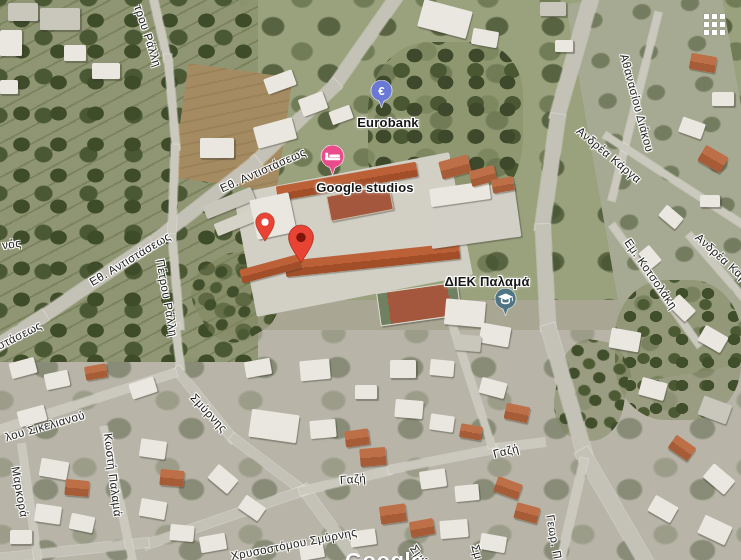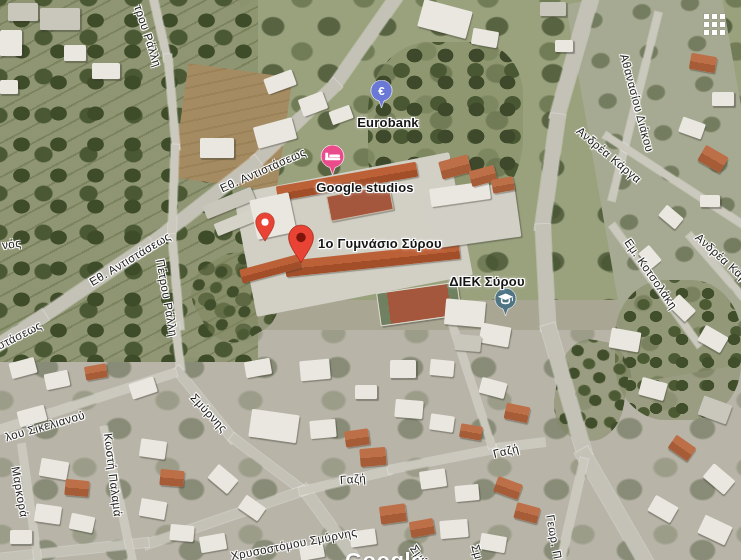--- a/index.html
+++ b/index.html
@@ -238,22 +238,21 @@
     <path d="M12 0C5.9 0 1 4.9 1 11c0 5.2 3.6 9.5 8.4 10.7L12 29l2.6-7.3C19.4 20.5 23 16.2 23 11 23 4.9 18.1 0 12 0z" stroke="rgba(255,255,255,.85)" stroke-width="0.8" fill="#4f7484"></path>
     <g>
         <polygon points="12,5.5 4,9 12,12.5 20,9" fill="#fff"></polygon>
         <path d="M8 10.8v3.2c0 1 1.8 1.9 4 1.9s4-.9 4-1.9v-3.2" stroke="#fff" stroke-width="1.6" fill="none"></path>
         <line x1="19.2" y1="9.6" x2="19.2" y2="13.6" stroke="#fff" stroke-width="1"></line>
       </g>
   </svg>
 
   <div class="plabel ctr" style="left:388px;top:122px">Eurobank</div>
   <div class="plabel ctr" style="left:365px;top:187px">Google studios</div>
-  <div class="plabel" style="left:318px;top:243px;transform:translate(0,-50%)">1ο Γυμνάσιο Σύρου</div>
-  <div class="plabel ctr" style="left:487px;top:281px">ΔΙΕΚ Σύρου</div>
+  <div class="plabel ctr" style="left:487px;top:281px">ΔΙΕΚ Παλαμά</div>
 
   <div class="gridicon" style="left:704px;top:14px">
     <i></i>
       <i></i>
       <i></i>
       <i></i>
       <i></i>
       <i></i>
       <i></i>
       <i></i>

